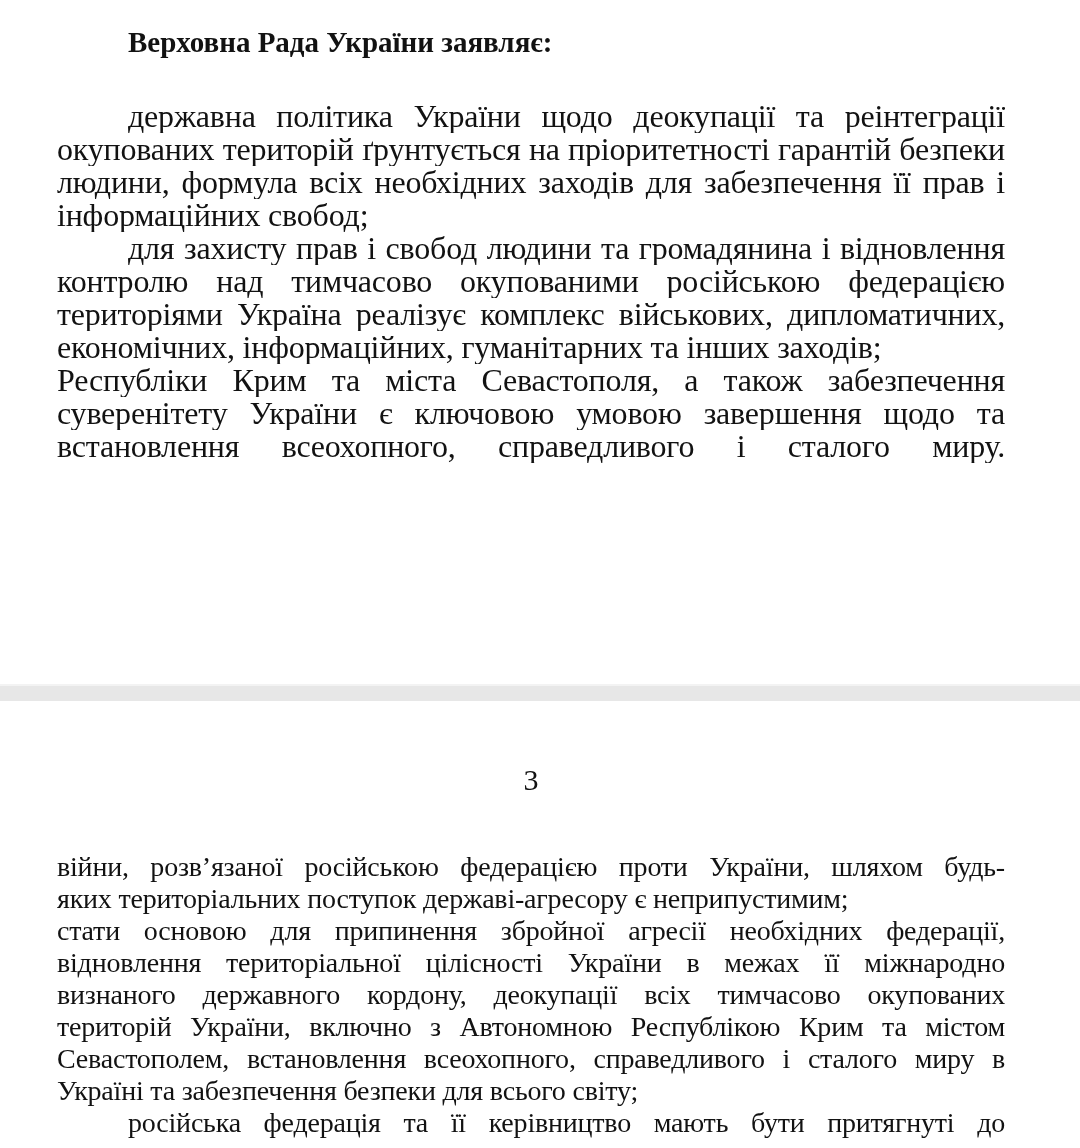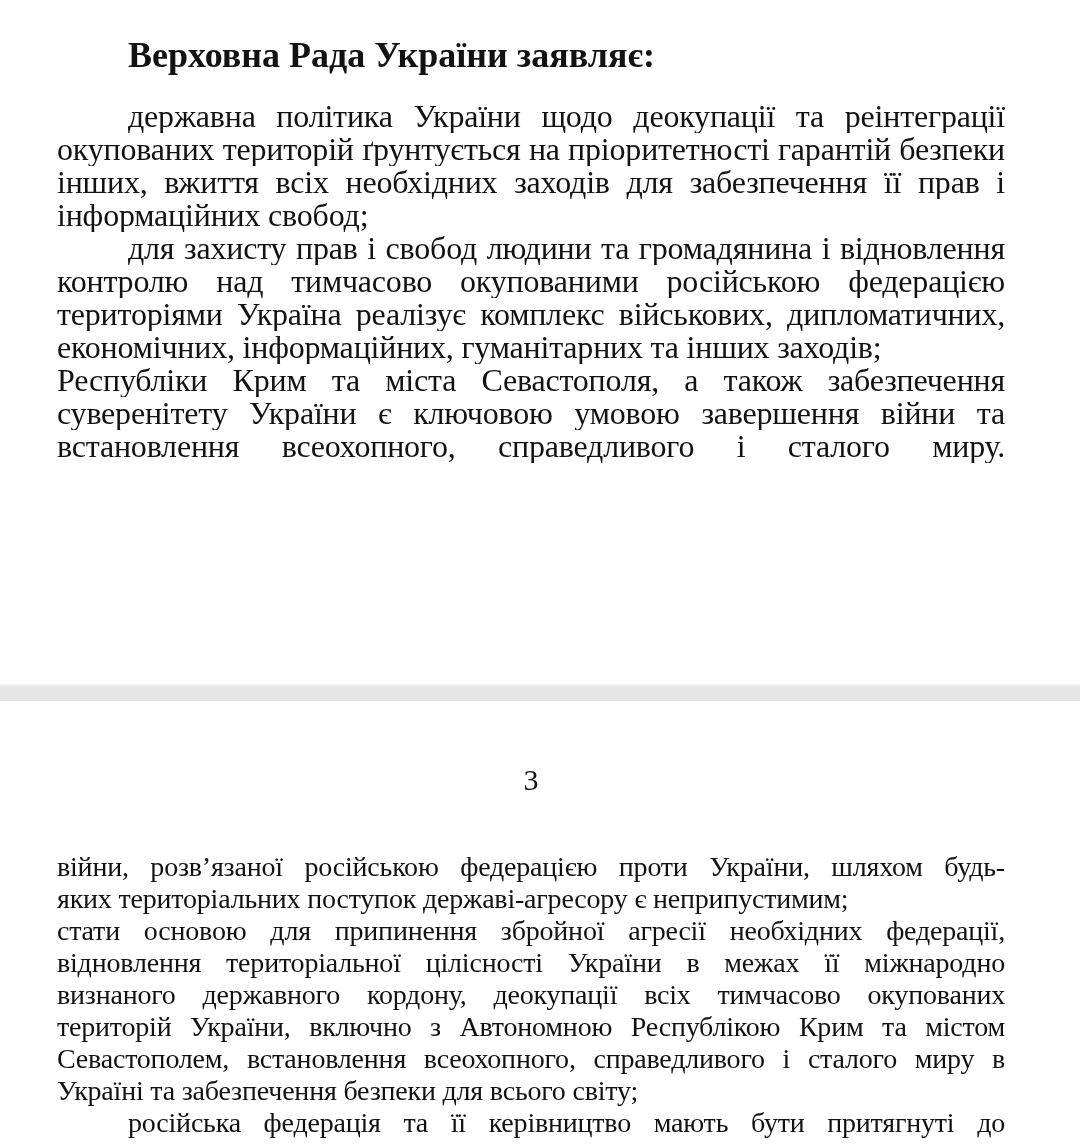--- a/index.html
+++ b/index.html
@@ -11,22 +11,22 @@
     overflow: hidden;
     font-family: "Liberation Serif", "DejaVu Serif", serif;
     color: #121212;
   }
   .col {
     position: absolute;
     left: 57px;
     width: 948px;
   }
   .heading {
-    top: 38px;
-    font-size: 36px;
+    top: 25px;
+    font-size: 29px;
     font-weight: bold;
     line-height: 34px;
     text-indent: 71px;
     text-align: left;
   }
   .block-top  { top: 100px; font-size: 32px; line-height: 33px; }
   .block-bottom { top: 851px; font-size: 28px; line-height: 32px; }
   .line {
     text-align: justify;
     text-align-last: justify;
@@ -60,28 +60,28 @@
 </head>
 <body>
 
 <div class="page">
 
   <div class="col heading">Верховна Рада України заявляє:</div>
 
   <div class="col block-top">
     <div class="line ind">державна політика України щодо деокупації та реінтеграції тимчасово</div>
     <div class="line">окупованих територій ґрунтується на пріоритетності гарантій безпеки</div>
-    <div class="line">інших, вжиття всіх необхідних заходів для забезпечення її прав і</div>
+    <div class="line">людини, формула всіх необхідних заходів для забезпечення її прав і</div>
     <div class="line end">інформаційних свобод;</div>
     <div class="line ind">для захисту прав і свобод людини та громадянина і відновлення</div>
     <div class="line">контролю над тимчасово окупованими російською федерацією</div>
     <div class="line">територіями Україна реалізує комплекс військових, дипломатичних,</div>
     <div class="line end">економічних, інформаційних, гуманітарних та інших заходів;</div>
     <div class="line">Республіки Крим та міста Севастополя, а також забезпечення державного</div>
-    <div class="line">суверенітету України є ключовою умовою завершення війни та</div>
+    <div class="line">суверенітету України є ключовою умовою завершення щодо та</div>
     <div class="line">встановлення всеохопного, справедливого і сталого миру. Припинення</div>
   </div>
 
   <div class="separator"></div>
 
   <div class="page-number">3</div>
 
   <div class="col block-bottom">
     <div class="line">війни, розв’язаної російською федерацією проти України, шляхом будь-</div>
     <div class="line end">яких територіальних поступок державі-агресору є неприпустимим;</div>

